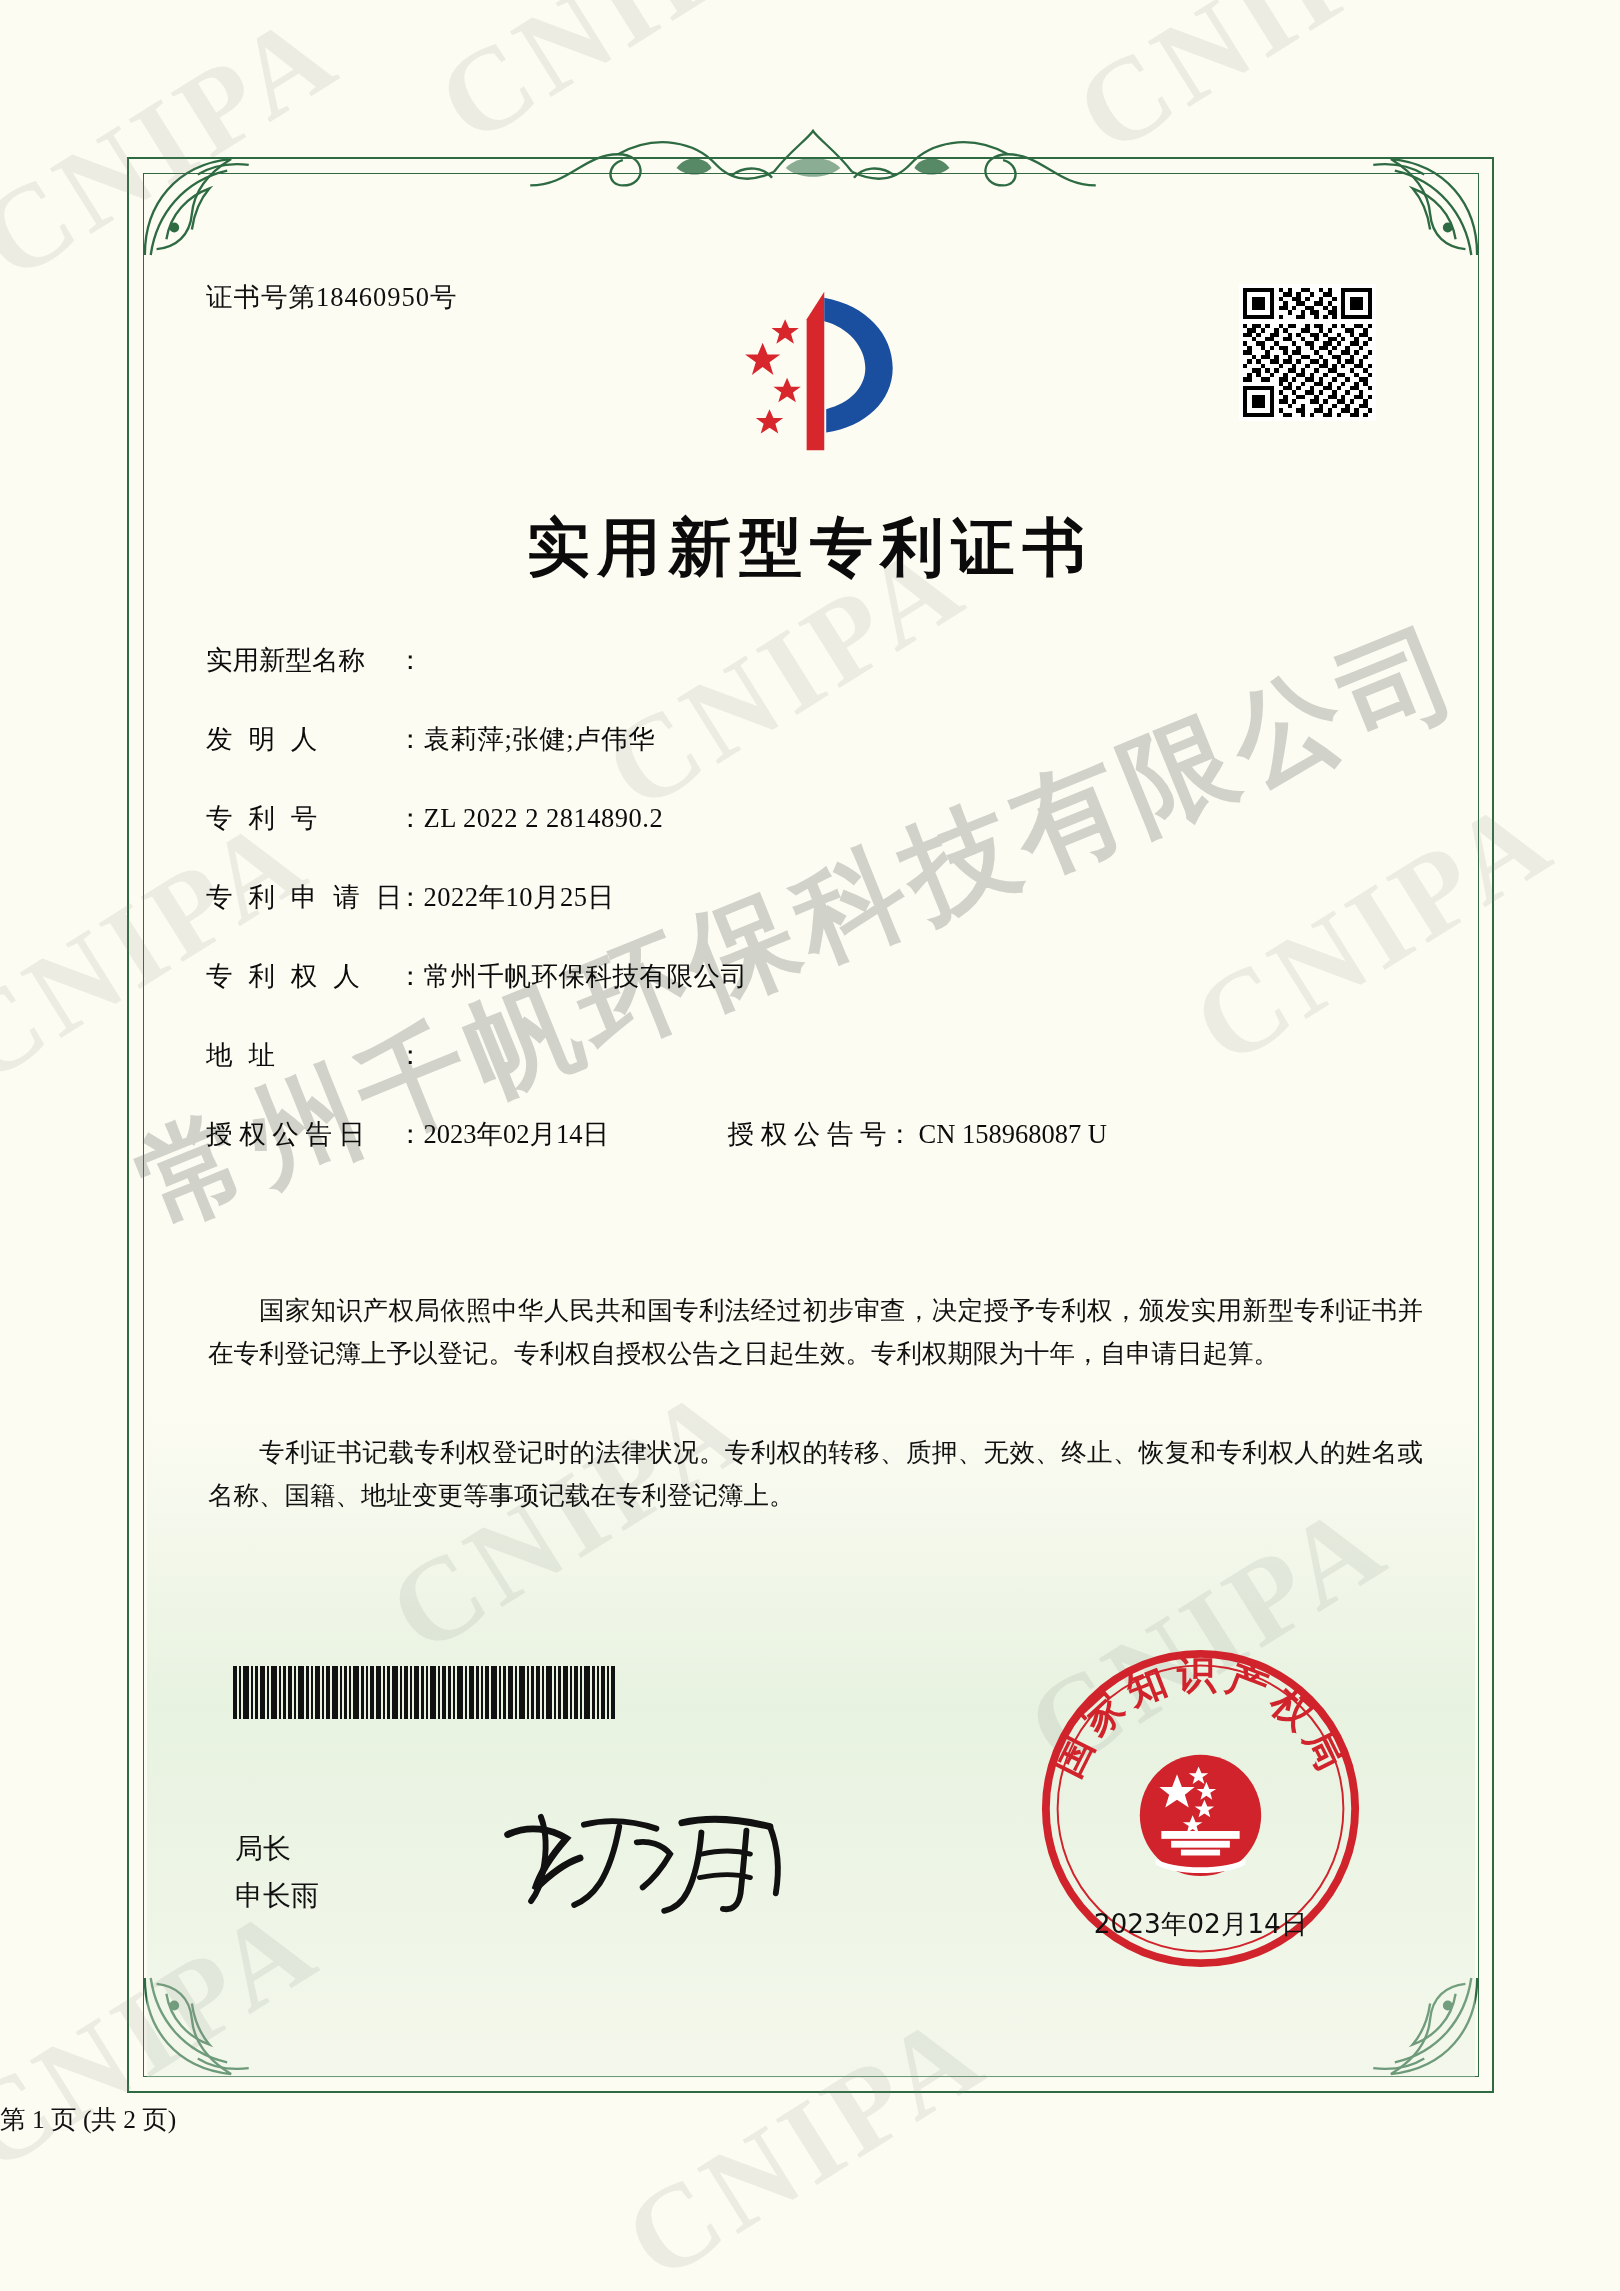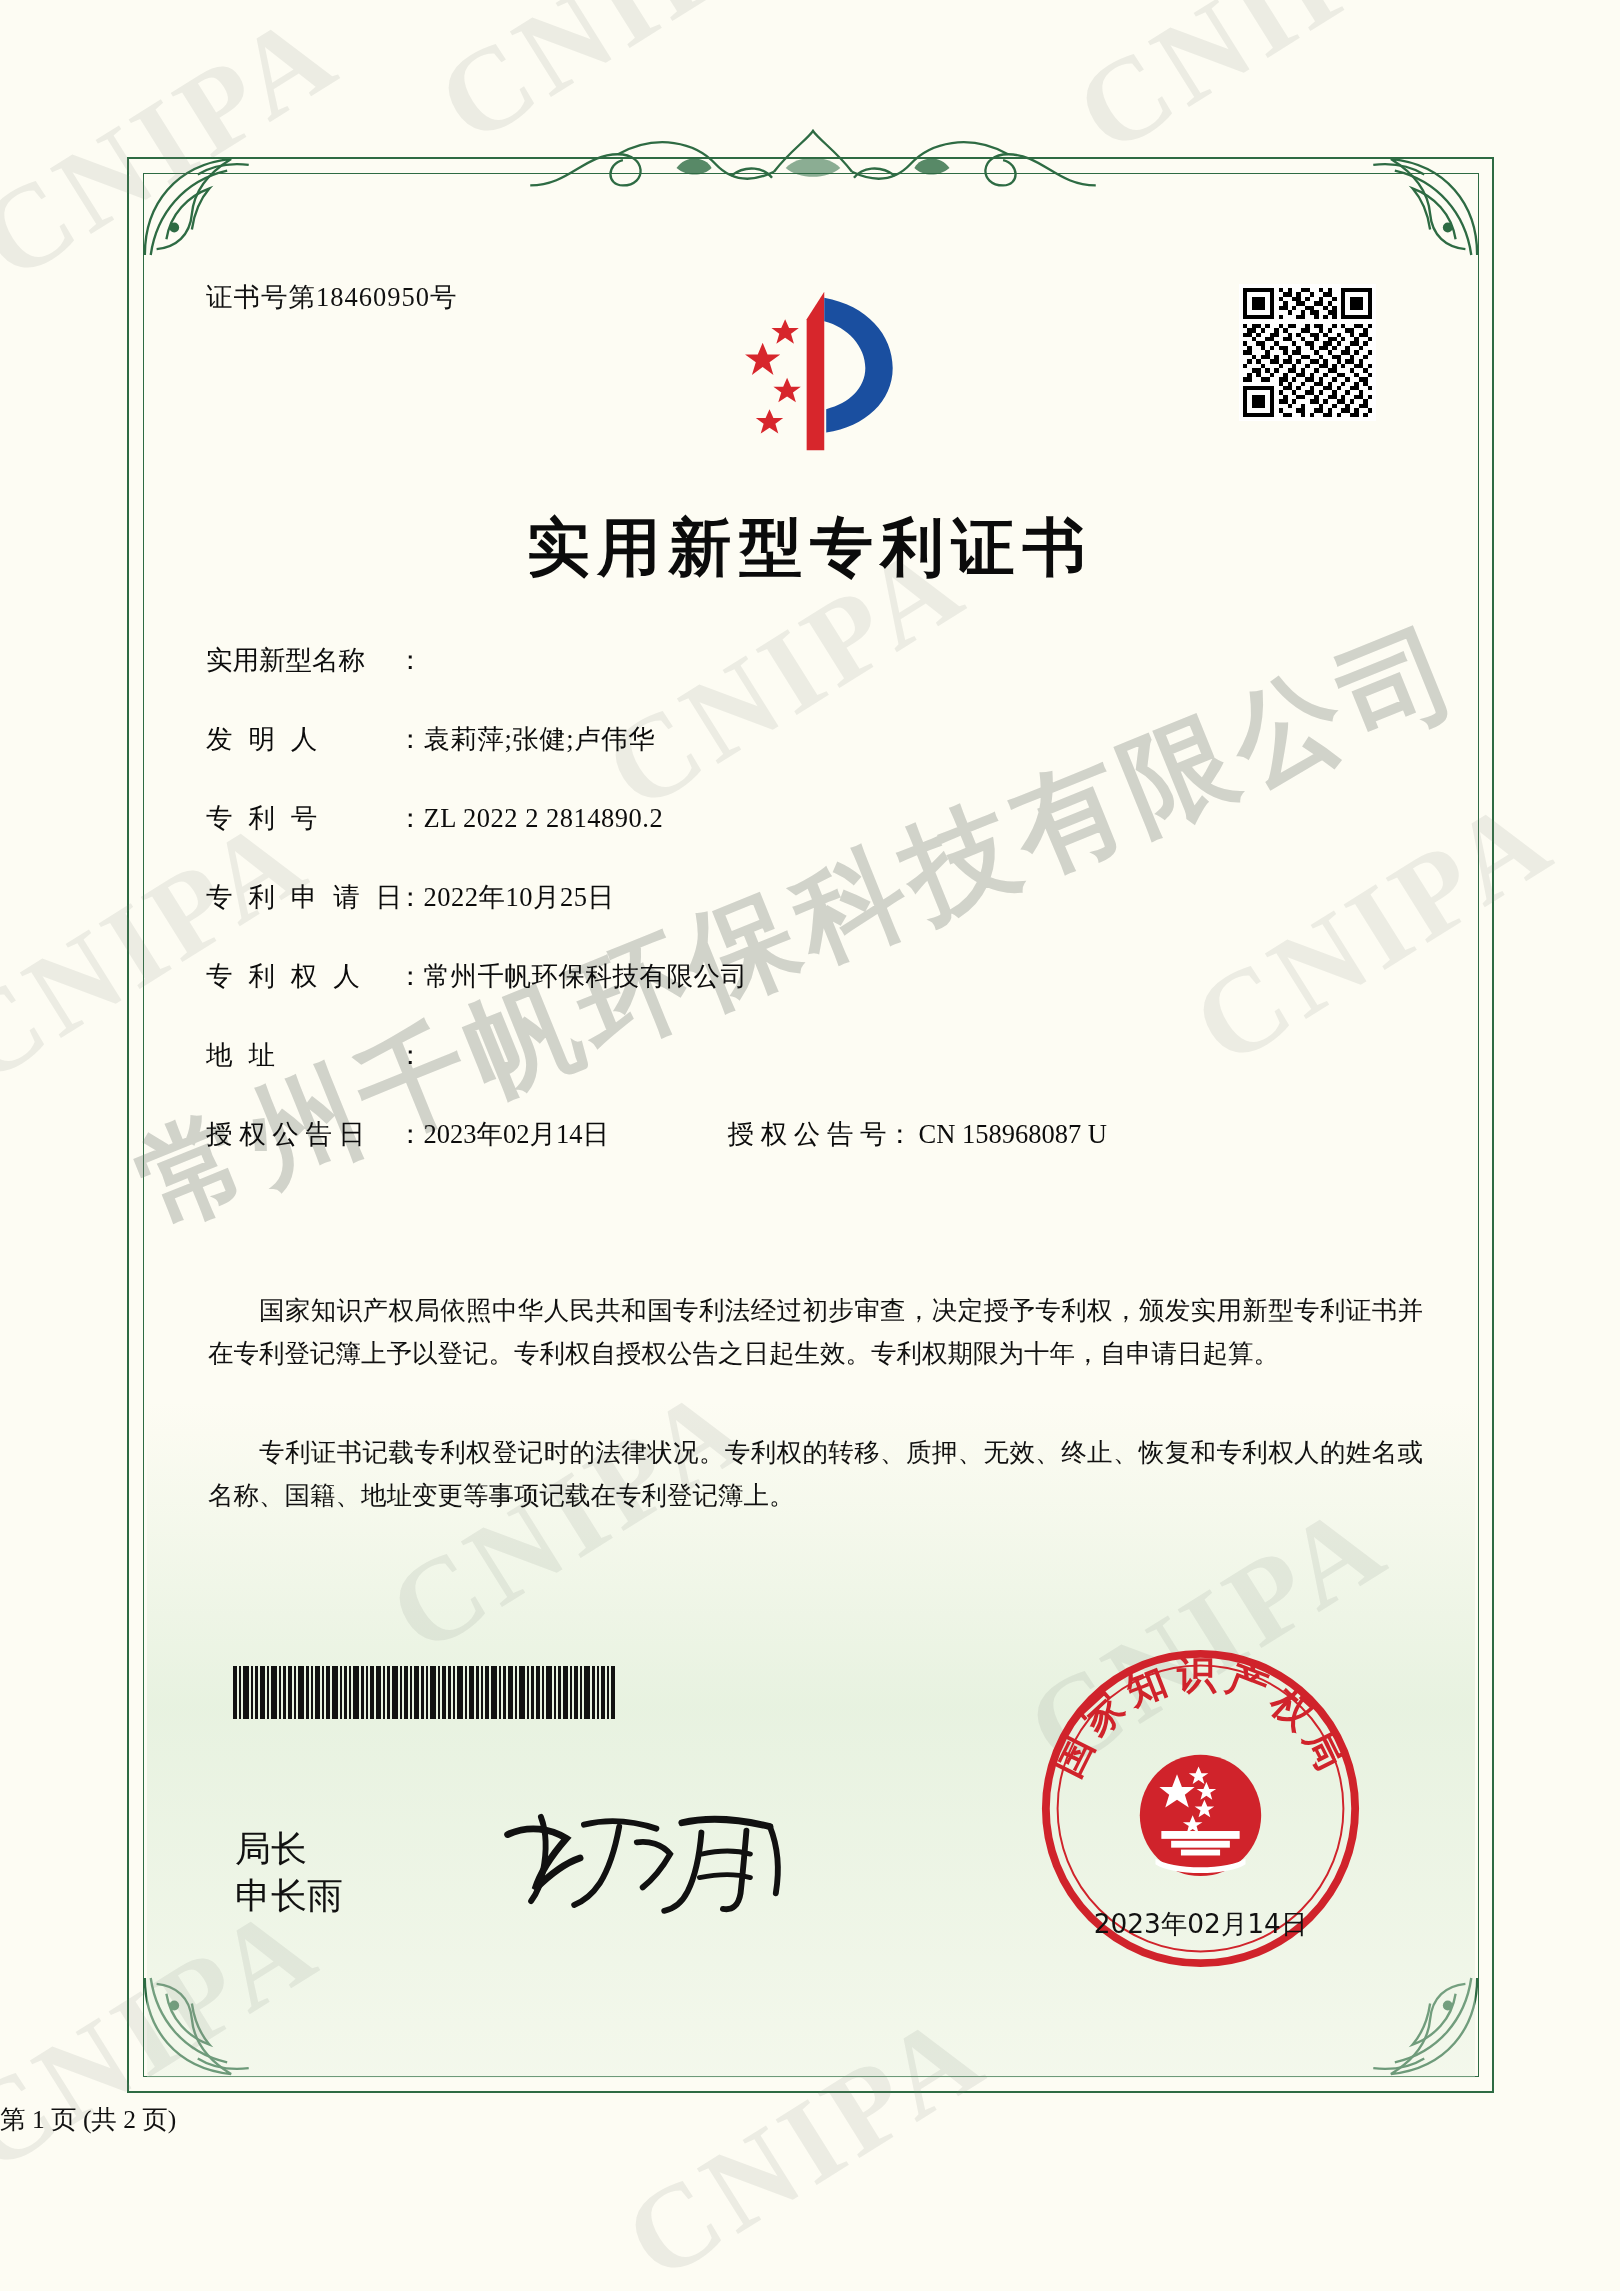--- a/index.html
+++ b/index.html
@@ -202,21 +202,21 @@
     width: 431px; height: 53px;
     display: flex;
     align-items: flex-end;
   }
   .bar { background: #111; margin-right: 2px; height: 100%; }
 
   
   .director {
     position: absolute;
     left: 235px; top: 1825px;
-    font-size: 36px;
+    font-size: 28px;
     line-height: 47px;
     color: #111;
     font-family: "DejaVu Sans", sans-serif;
   }
   .signature {
     position: absolute;
     left: 490px; top: 1799px;
     width: 323px; height: 118px;
     color: #111;
   }

